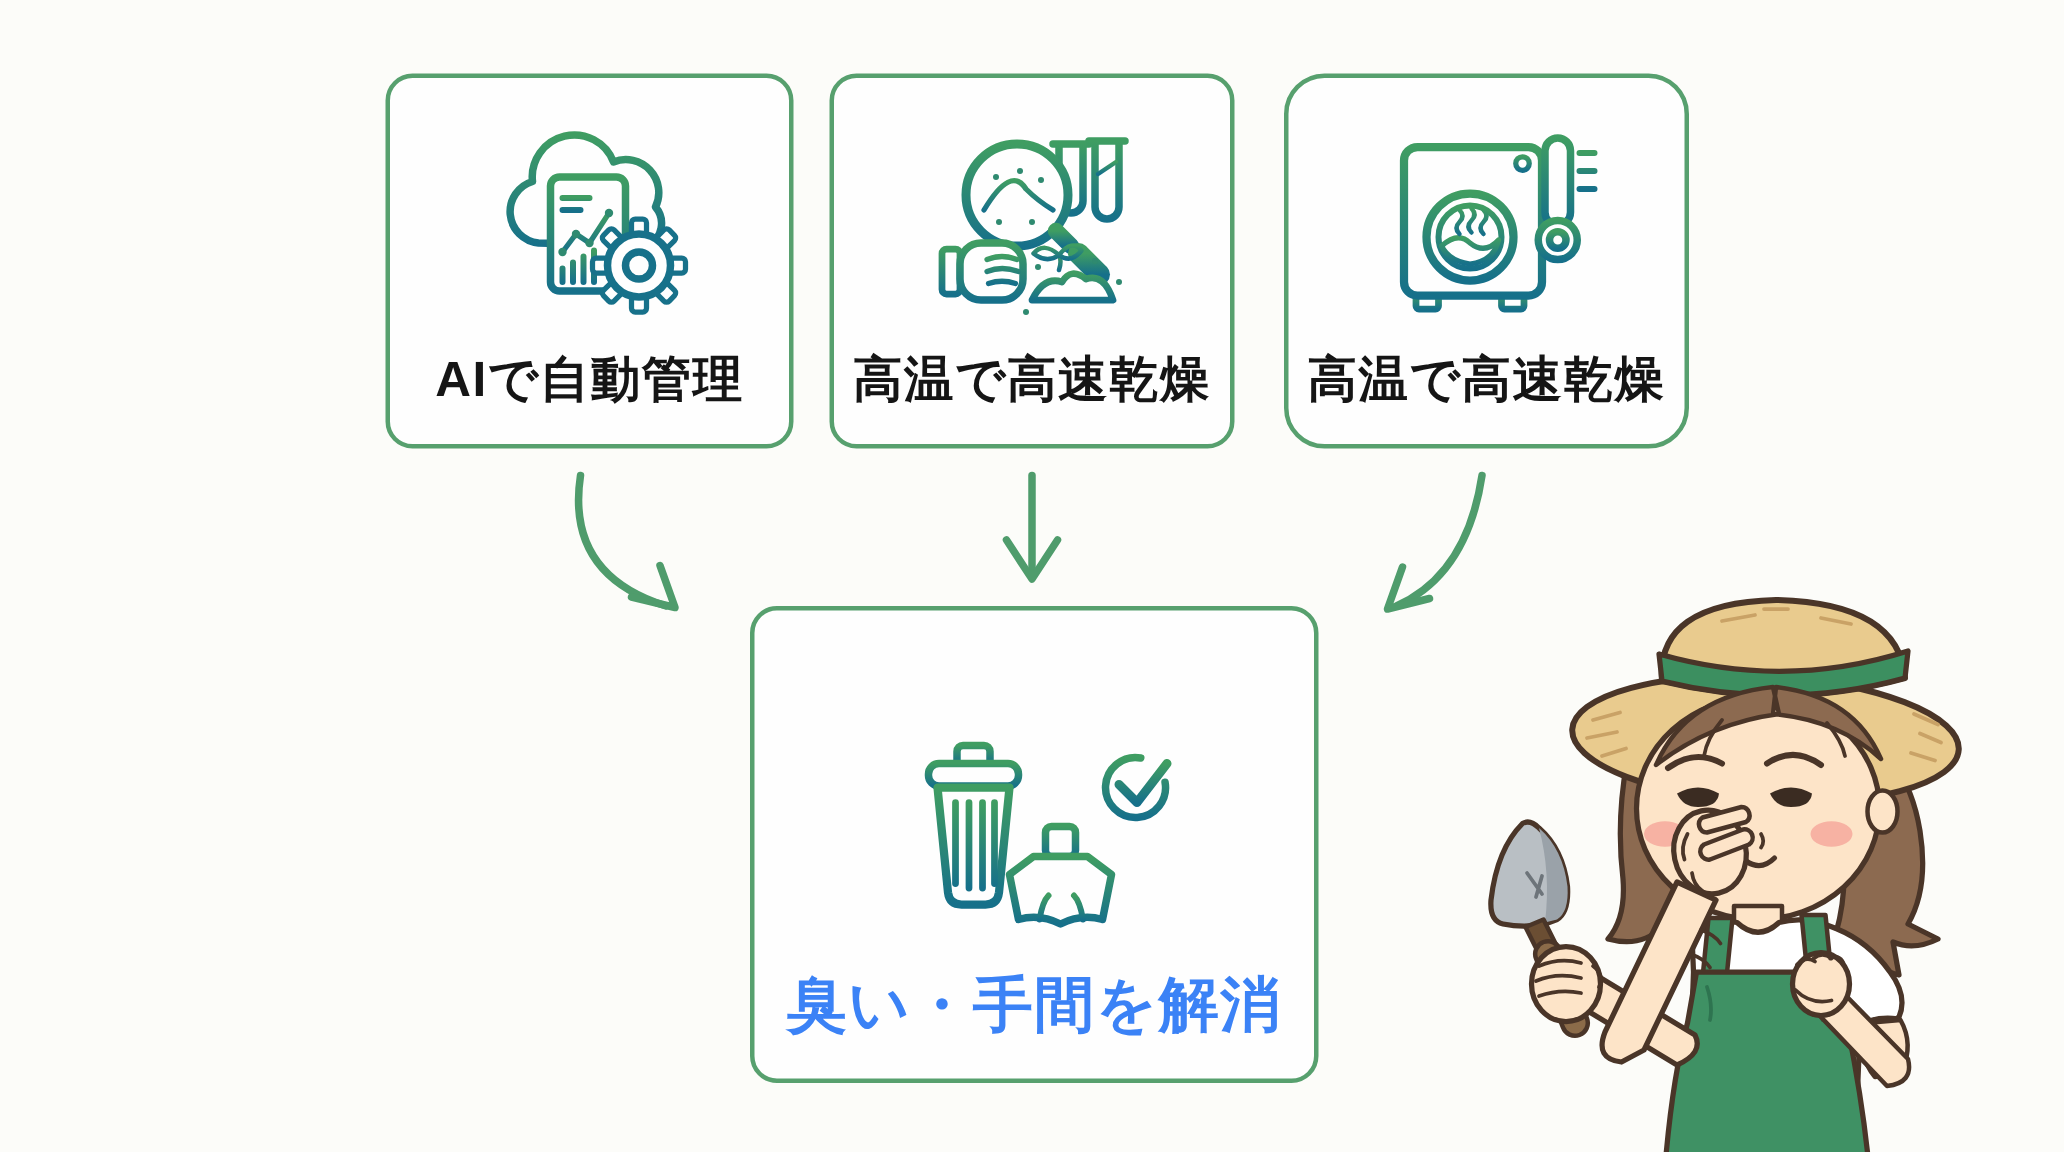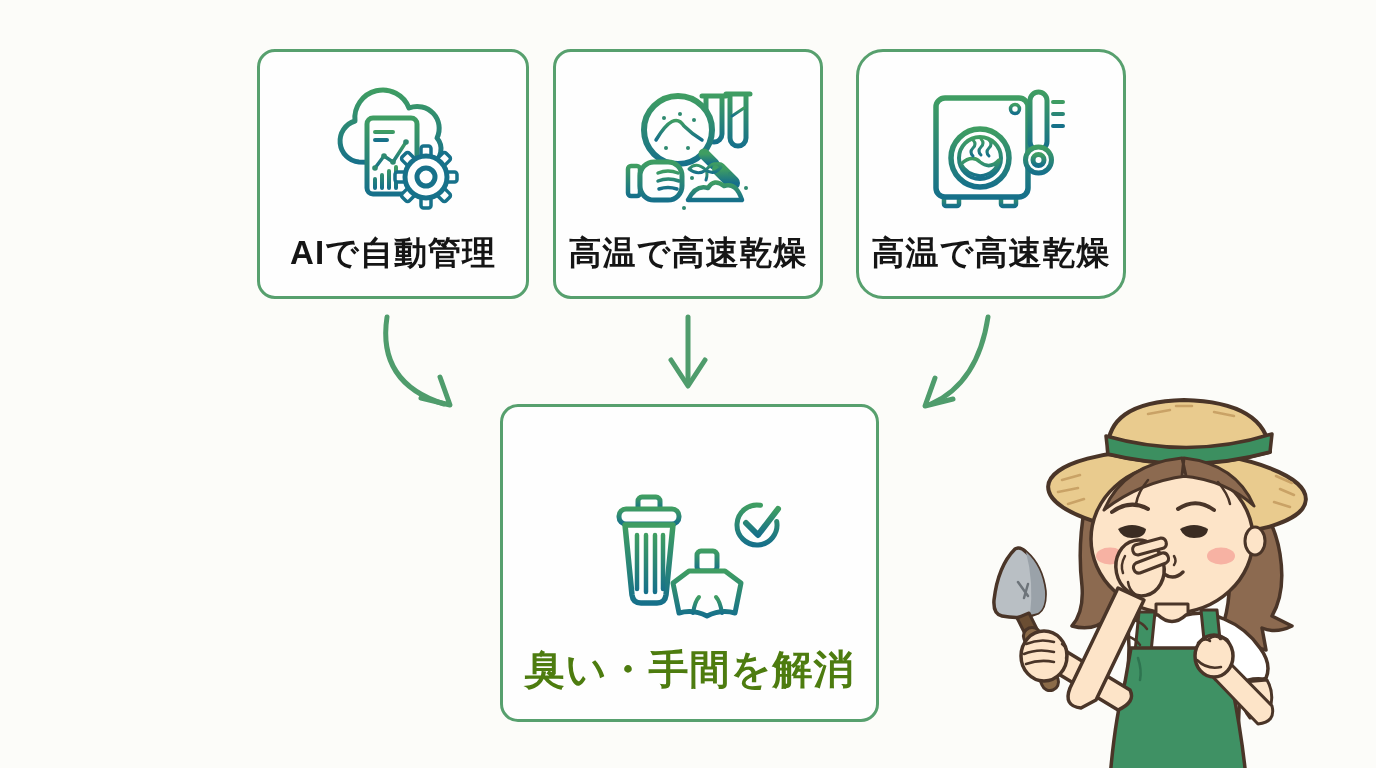--- a/index.html
+++ b/index.html
@@ -20,21 +20,21 @@
   .feature-icon{margin-top:24px;}
   .result-icon{margin-top:26px;}
   .feature-label{
     position:absolute; bottom:20px; left:0; right:0;
     text-align:center; font-size:33px; font-weight:800;
     color:#151515; letter-spacing:1px; white-space:nowrap;
   }
   .result-label{
     position:absolute; bottom:22px; left:0; right:0;
     text-align:center; font-size:40px; font-weight:800;
-    color:#4d7c0f; letter-spacing:1px; white-space:nowrap;
+    color:#3b82f6; letter-spacing:1px; white-space:nowrap;
   }
   .arrows-overlay{
     position:absolute; left:0; top:0; width:1376px; height:768px;
     pointer-events:none;
   }
   .character{
     position:absolute; left:978px; top:386px; width:352px; height:382px;
   }
 </style>
 </head>

